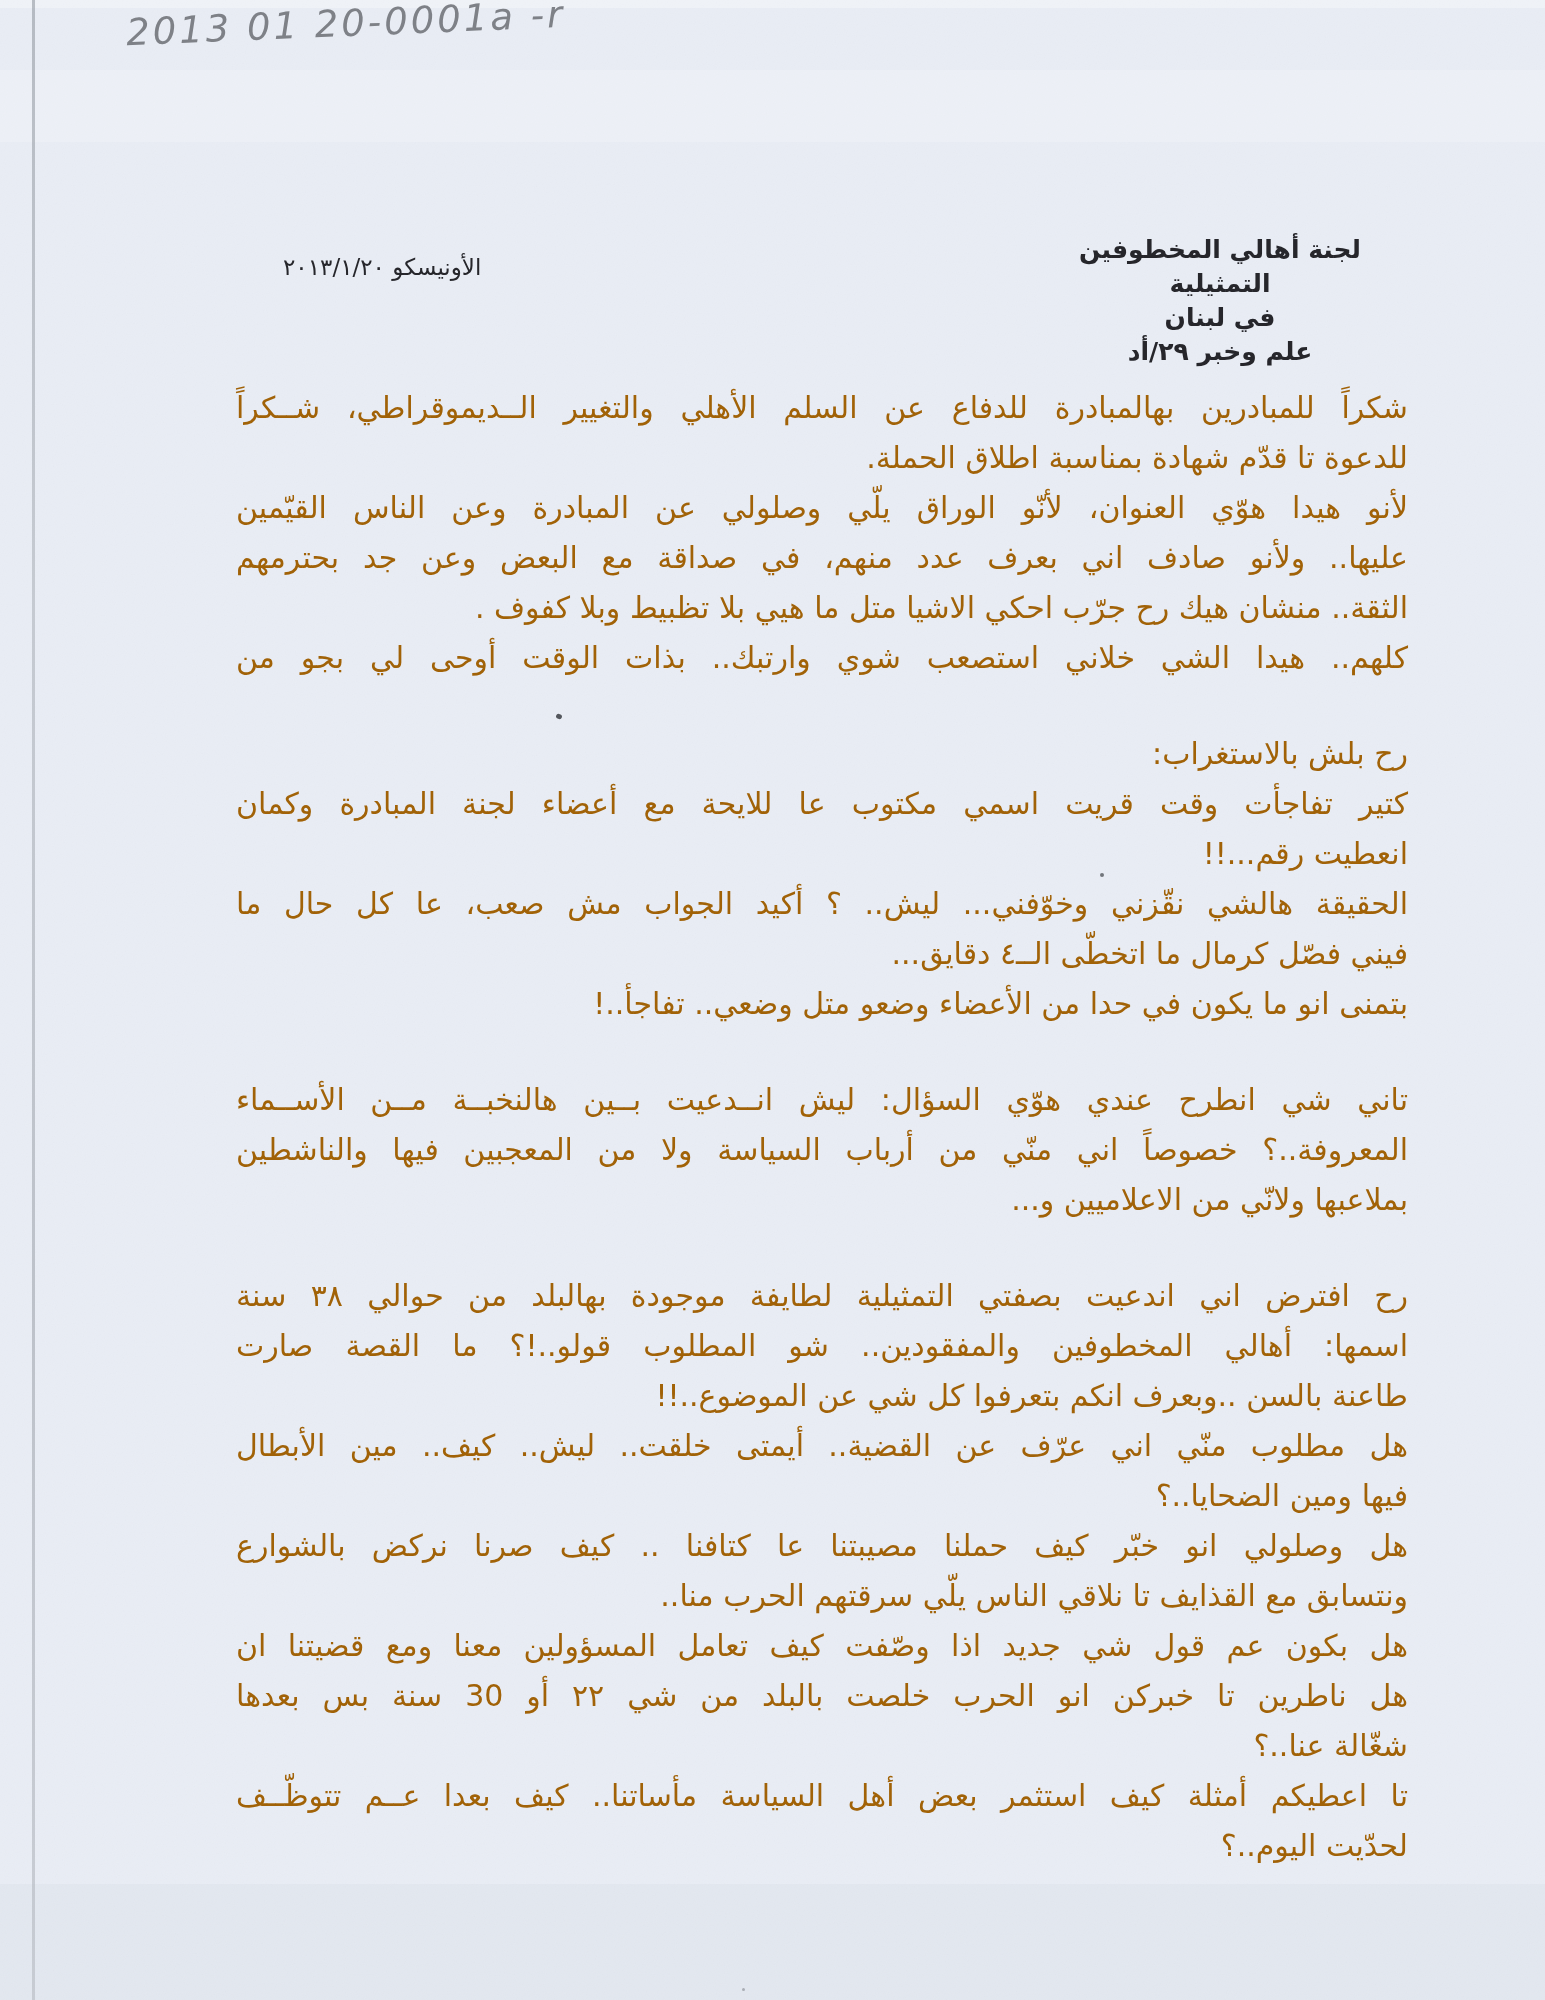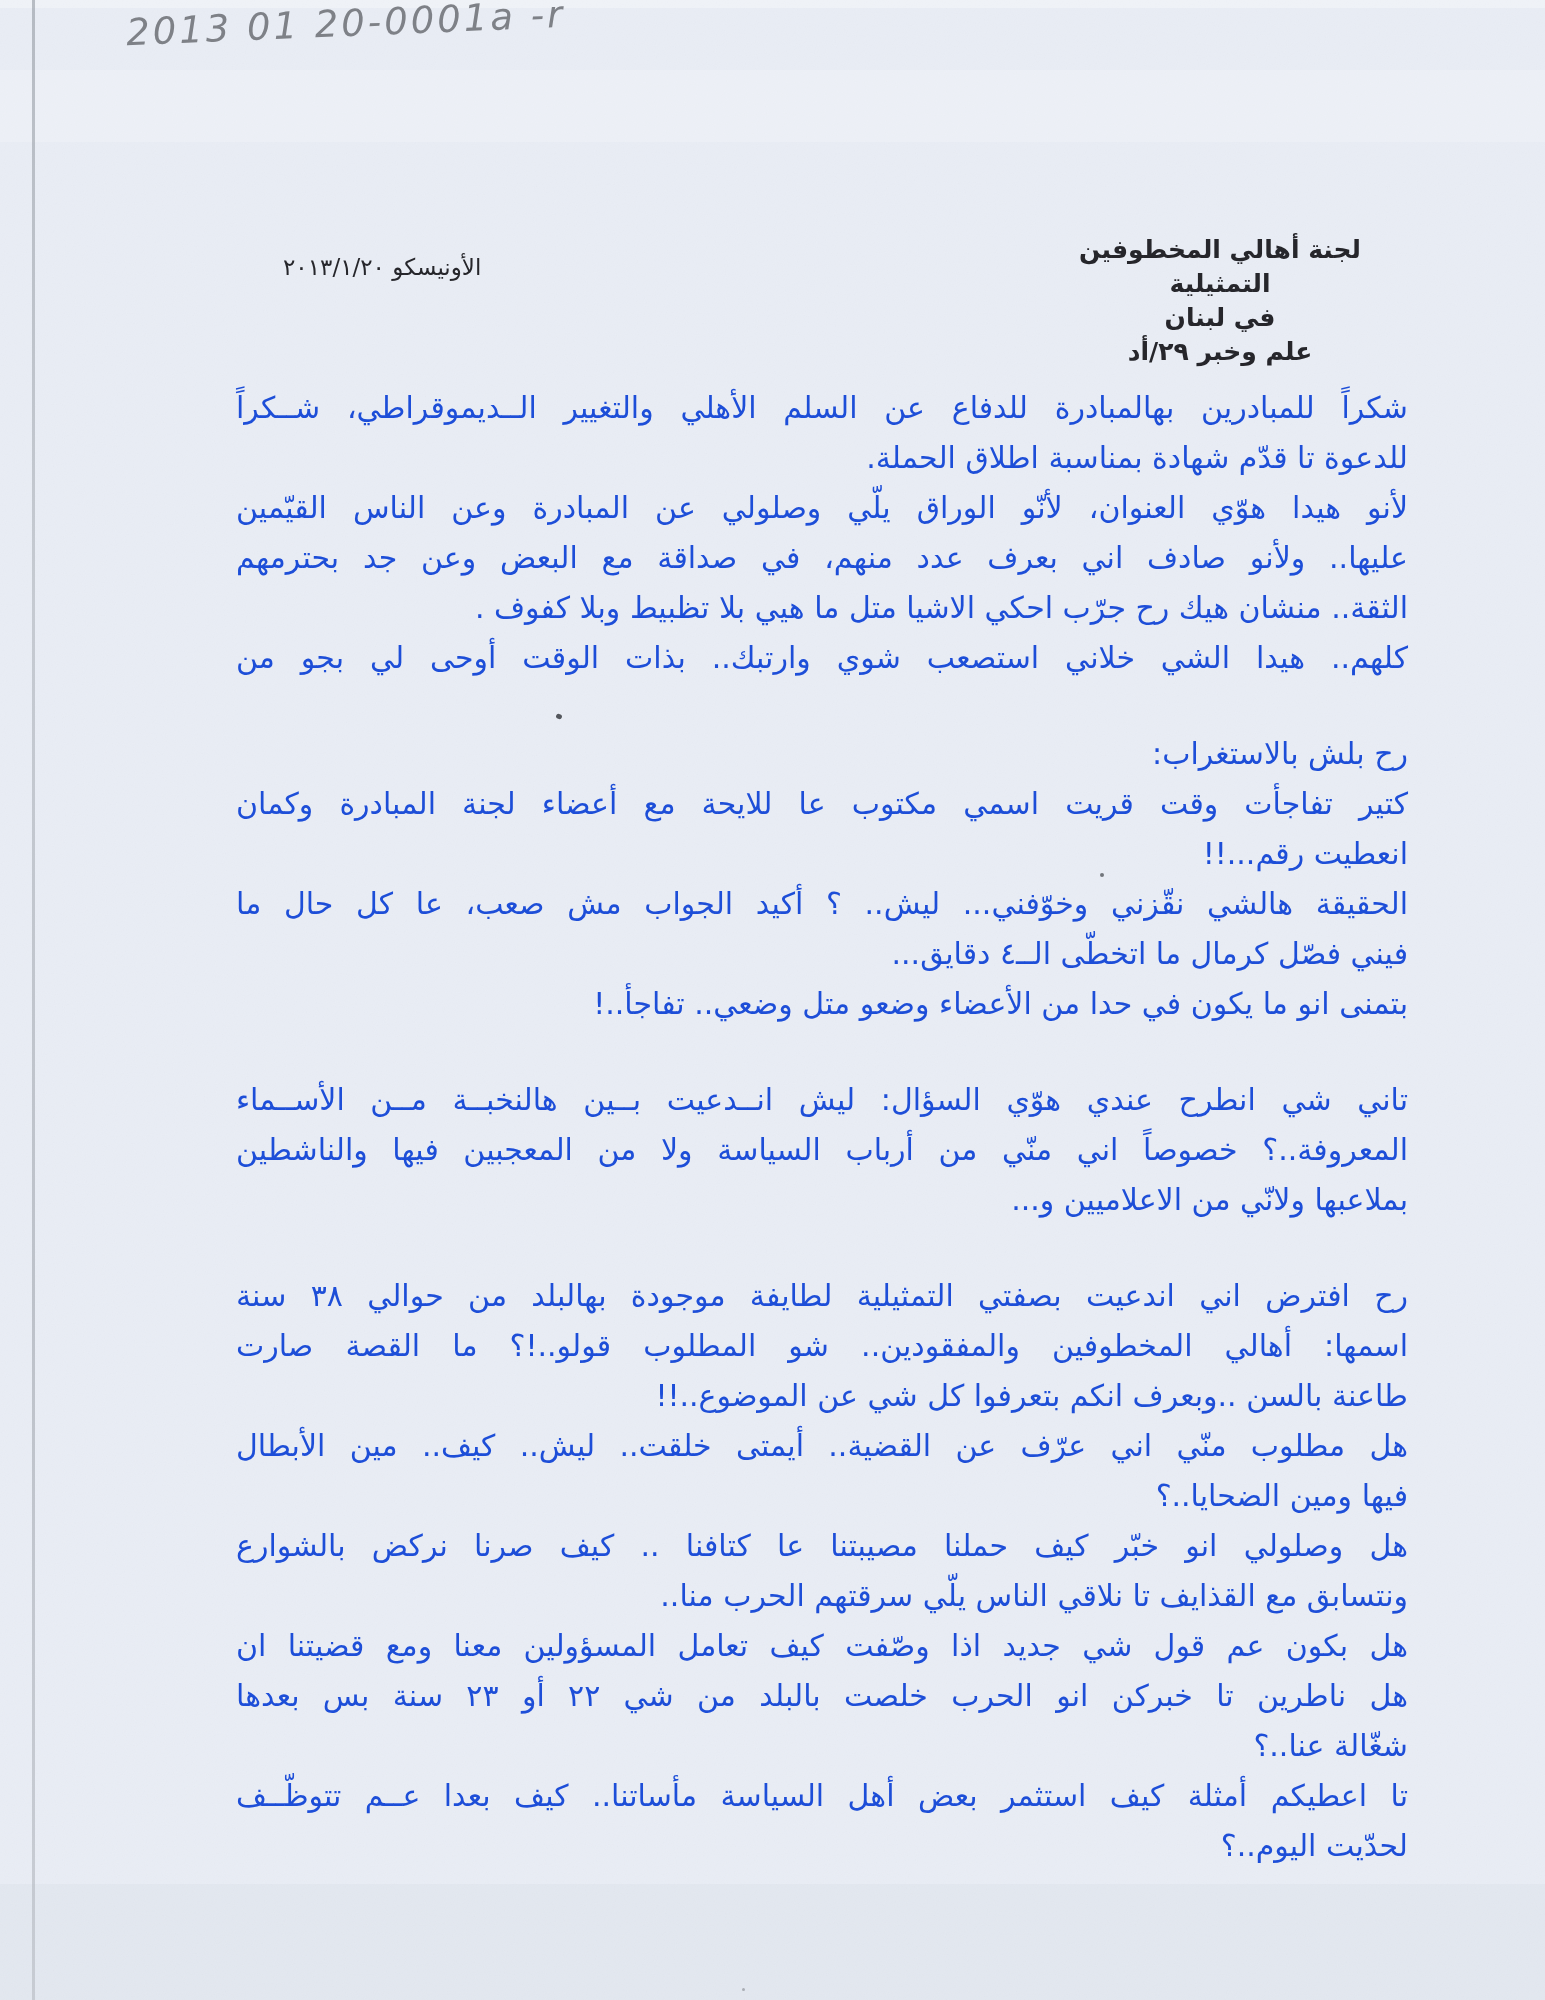--- a/index.html
+++ b/index.html
@@ -53,21 +53,21 @@
     direction: rtl;
     color: #26262b;
     font-size: 23px;
     white-space: nowrap;
   }
 
   .doc-body {
     position: absolute; top: 383px; right: 137px;
     width: 1172px;
     direction: rtl;
-    color: #1d4ed8;
+    color: #a16207;
     font-size: 30px;
     line-height: 50px;
   }
   .para { margin: 0 0 46px 0; }
   .line {
     white-space: nowrap;
     text-align: justify;
     text-align-last: justify;
   }
   .line.end { text-align-last: right; }
@@ -132,21 +132,21 @@
       </div>
       <div class="para">
         <div class="line">رح افترض اني اندعيت بصفتي التمثيلية لطايفة موجودة بهالبلد من حوالي ٣٨ سنة</div>
         <div class="line">اسمها: أهالي المخطوفين والمفقودين.. شو المطلوب قولو..!؟ ما القصة صارت</div>
         <div class="line end">طاعنة بالسن ..وبعرف انكم بتعرفوا كل شي عن الموضوع..!!</div>
         <div class="line">هل مطلوب منّي اني عرّف عن القضية.. أيمتى خلقت.. ليش.. كيف.. مين الأبطال</div>
         <div class="line end">فيها ومين الضحايا..؟</div>
         <div class="line">هل وصلولي انو خبّر كيف حملنا مصيبتنا عا كتافنا .. كيف صرنا نركض بالشوارع</div>
         <div class="line end">ونتسابق مع القذايف تا نلاقي الناس يلّي سرقتهم الحرب منا..</div>
         <div class="line">هل بكون عم قول شي جديد اذا وصّفت كيف تعامل المسؤولين معنا ومع قضيتنا ان</div>
-        <div class="line">هل ناطرين تا خبركن انو الحرب خلصت بالبلد من شي ٢٢ أو ٢٣ سنة بس بعدها</div>
+        <div class="line">هل ناطرين تا خبركن انو الحرب خلصت بالبلد من شي ٢٢ أو 30 سنة بس بعدها</div>
         <div class="line end">شغّالة عنا..؟</div>
         <div class="line">تا اعطيكم أمثلة كيف استثمر بعض أهل السياسة مأساتنا.. كيف بعدا عــم تتوظّــف</div>
         <div class="line end">لحدّيت اليوم..؟</div>
       </div>
     </div>
 
   <div class="speck s1"></div>
   <div class="speck s2"></div>
   <div class="speck s3"></div>
 

